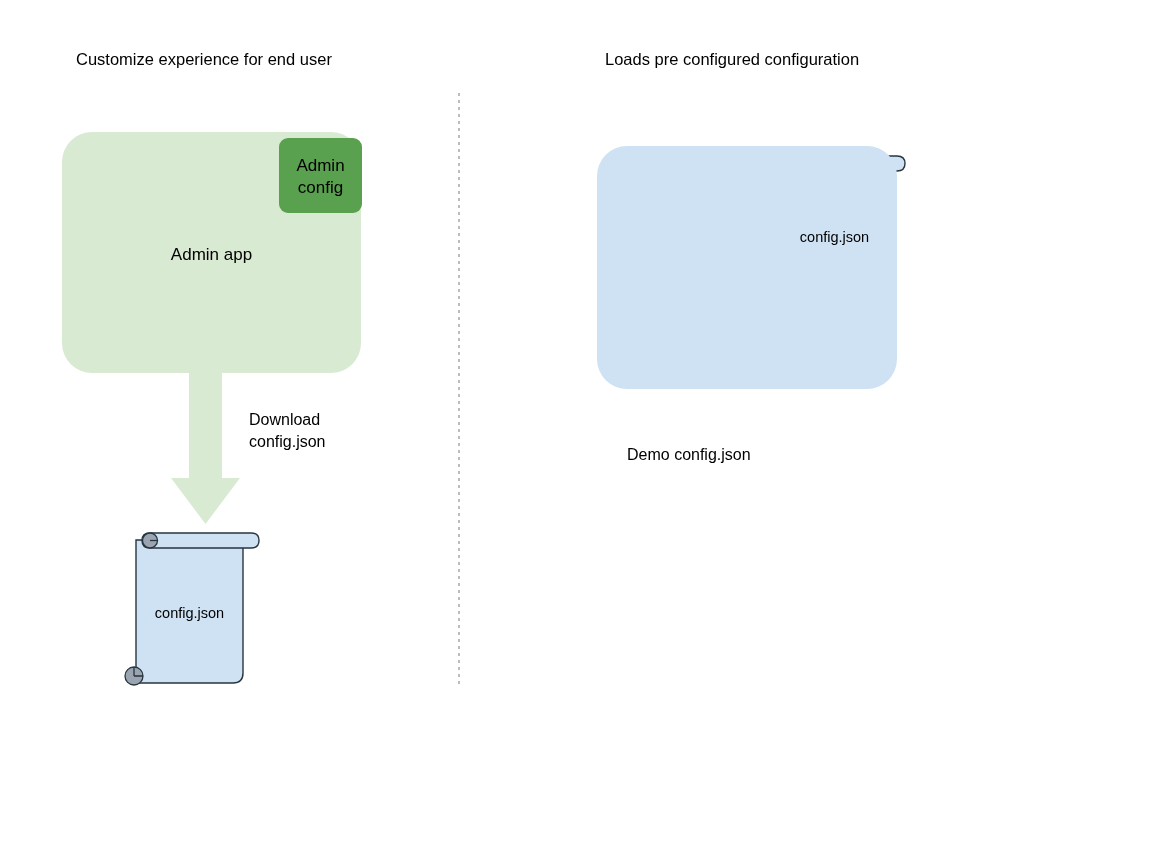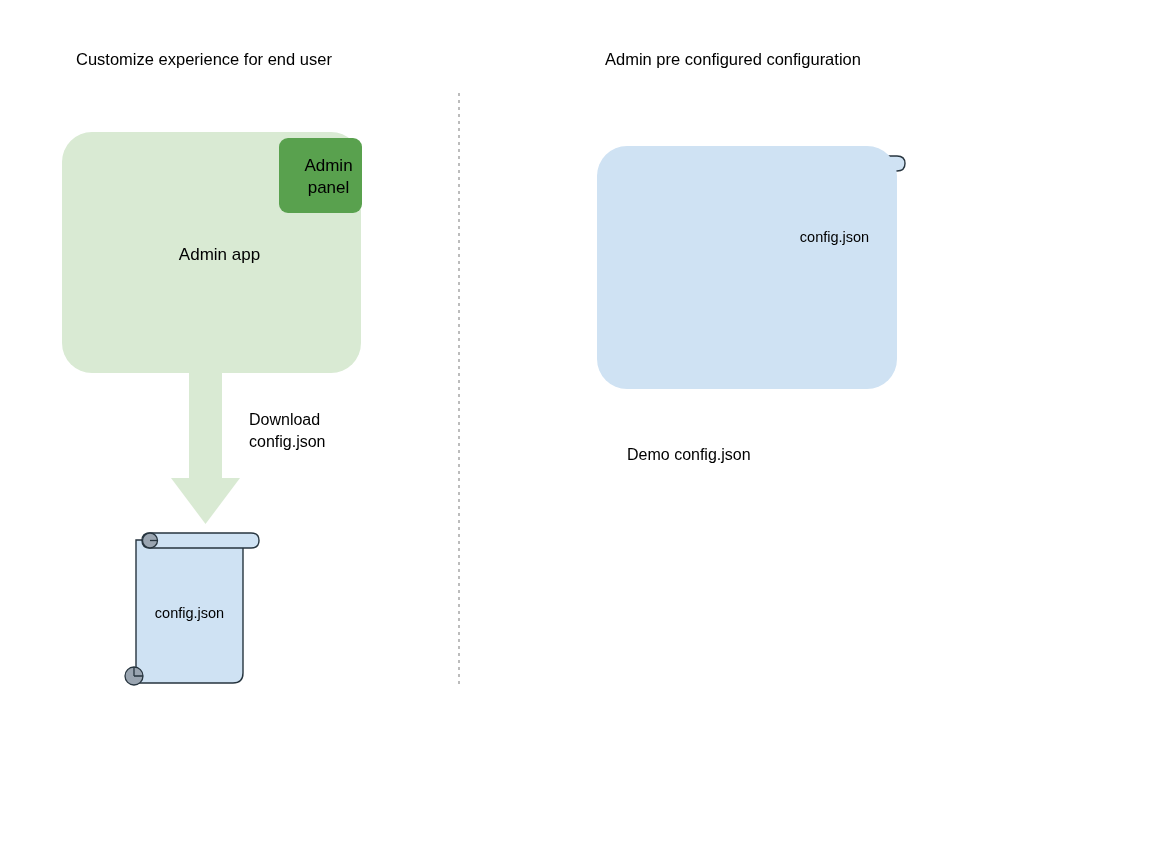--- a/index.html
+++ b/index.html
@@ -25,21 +25,20 @@
     position: absolute;
     white-space: pre;
     color: #000000;
     line-height: 1.32;
   }
   .title-label {
     font-size: 16.5px;
   }
   .box-label {
     font-size: 17px;
-    padding-left: 8px;
   }
   .doc-label {
     font-size: 14.5px;
   }
   .edge-label {
     font-size: 16px;
     text-align: center;
   }
   .center {
     text-align: center;
@@ -89,21 +88,21 @@
 
   <div class="label title-label" style="left:76px; top:49px;">Customize experience for end user</div>
 
   <div class="shape rounded-box" id="admin-app-box"></div>
 
   <div class="label box-label center" style="left:62px; top:244px; width:299px;">Admin app</div>
 
   <div class="shape" id="admin-panel-box"></div>
 
   <div class="label box-label center" style="left:279px; top:155px; width:83px;">Admin</div>
-  <div class="label box-label center" style="left:279px; top:177px; width:83px;">panel</div>
+  <div class="label box-label center" style="left:279px; top:177px; width:83px;">config</div>
 
   <svg class="overlay" viewBox="0 0 1152 864" xmlns="http://www.w3.org/2000/svg">
 
     <line x1="459" y1="93" x2="459" y2="686" stroke="#999999" stroke-width="1.3" stroke-dasharray="3 4"></line>
 
     <path d="M 189 368 L 222 368 L 222 478 L 240 478 L 205.5 524 L 171 478 L 189 478 Z" fill="#d9ead3"></path>
 
     <path d="M 136 540 L 243 540 L 243 673 Q 243 683 233 683 L 136 683 Z" fill="#cfe2f3" stroke="#27353f" stroke-width="1.4"></path>
 
     <path d="M 150 533 L 251 533 Q 259 533 259 540.5 Q 259 548 251 548 L 150 548 Q 142 548 142 540.5 Q 142 533 150 533 Z" fill="#cfe2f3" stroke="#27353f" stroke-width="1.4"></path>
@@ -120,21 +119,21 @@
     <line x1="796" y1="163.5" x2="804" y2="163.5" stroke="#27353f" stroke-width="1.3"></line>
     <path d="M 779 289 A 9 9 0 1 0 779 307 A 9 9 0 1 0 779 289 Z" fill="#9aa5b1" stroke="#27353f" stroke-width="1.3"></path>
     <path d="M 779 298 L 788 298 M 779 298 L 779 289" stroke="#27353f" stroke-width="1.3" fill="none"></path>
   </svg>
 
   <div class="label edge-label" style="left:249px; top:409px;">Download</div>
   <div class="label edge-label" style="left:249px; top:431px;">config.json</div>
 
   <div class="label doc-label center" style="left:136px; top:604px; width:107px;">config.json</div>
 
-  <div class="label title-label" style="left:605px; top:49px;">Admin pre configured configuration</div>
+  <div class="label title-label" style="left:605px; top:49px;">Loads pre configured configuration</div>
 
   <div class="shape rounded-box" id="demo-app-box"></div>
 
 
   <div class="label doc-label center" style="left:781px; top:228px; width:107px;">config.json</div>
 
   <div class="label edge-label" style="left:627px; top:444px;">Demo config.json</div>
 
 </div>
 

